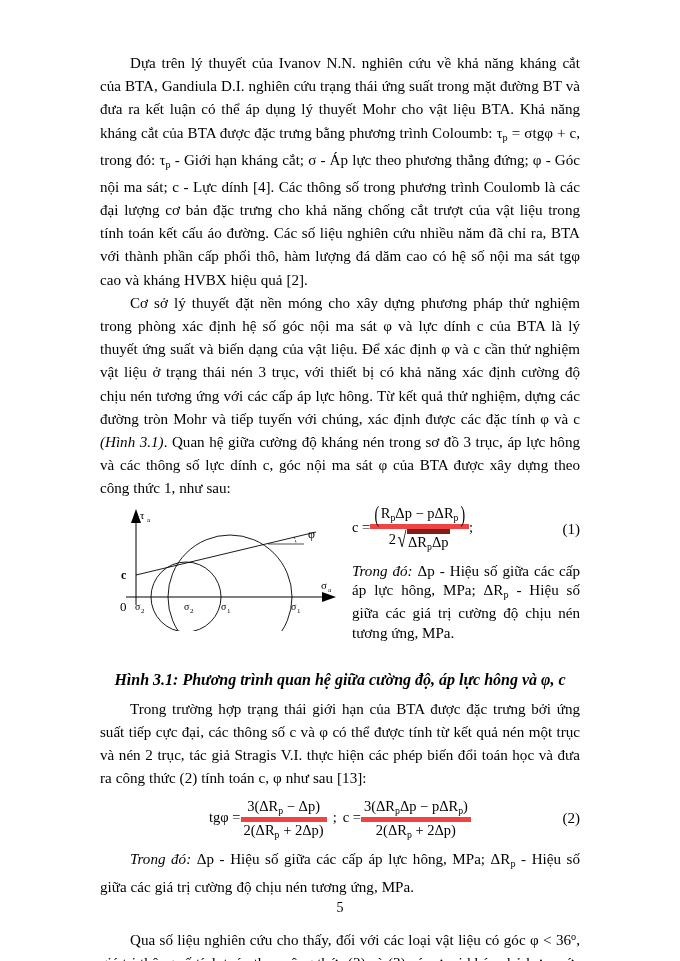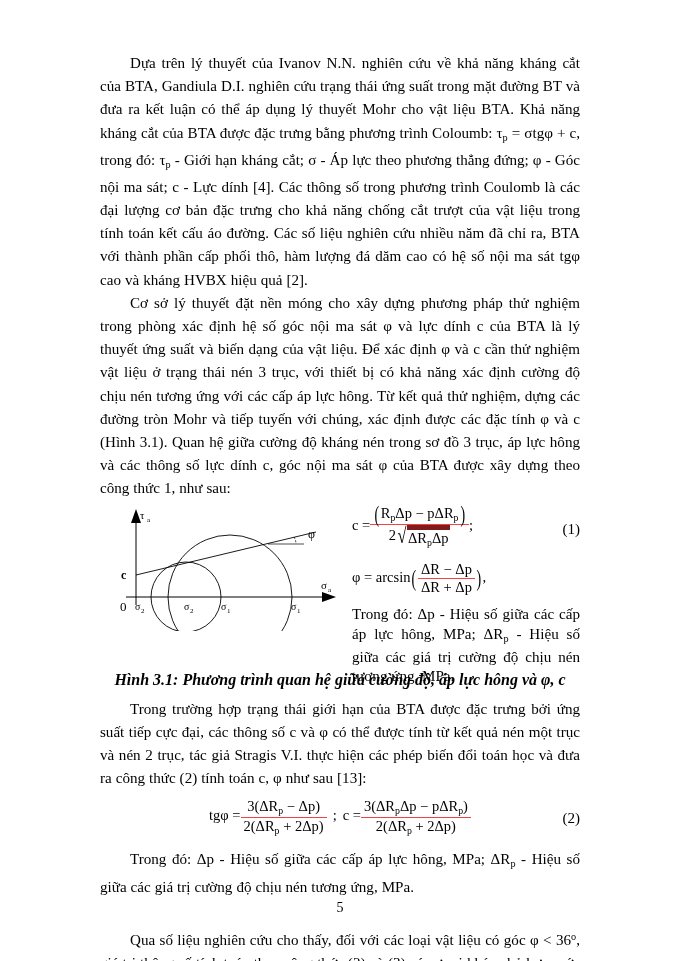--- a/index.html
+++ b/index.html
@@ -31,21 +31,21 @@
     font-size: 15.1px;
     line-height: 23.2px;
     text-align: justify;
     text-indent: 30px;
     text-justify: inter-word;
     word-spacing: 0.2px;
   }
   p.body-par.no-indent { text-indent: 0; }
   sub { font-size: 0.68em; vertical-align: -0.28em; }
   sup { font-size: 0.68em; vertical-align: 0.45em; }
-  .ital { }
+  .ital { font-style: italic; }
 
   
   .fig-band {
     position: relative;
     width: 480px;
     height: 160px;
     margin-top: 2px;
   }
   .figure-box {
     position: absolute;
@@ -72,21 +72,21 @@
     font-size: 15.1px;
   }
 
   
   .mfrac {
     display: inline-block;
     vertical-align: middle;
     text-align: center;
     line-height: 1.15;
   }
-  .mfrac > .num { display: block; padding: 0 3px; border-bottom: 1px solid #ef4444; }
+  .mfrac > .num { display: block; padding: 0 3px; border-bottom: 5px solid #ef4444; }
   .mfrac > .den { display: block; padding: 0 3px; }
   .paren-big {
     display: inline-block;
     font-size: 1.55em;
     vertical-align: middle;
     transform: scaleX(0.62);
     line-height: 0.85;
   }
   .sqrt-wrap {
     display: inline-block;
@@ -182,23 +182,20 @@
           <text x="189" y="108" font-family="Liberation Serif, serif" font-size="7" fill="#000">1</text>
         </svg>
       </div>
 
       <div class="eqn-col">
 
         <div class="eqn-line" style="margin-top:2px; white-space:nowrap;">
           <span>c =</span><span class="mfrac"><span class="num"><span class="paren-big">(</span><span>R</span><sub>p</sub><span>Δp − pΔR</span><sub>p</sub><span class="paren-big">)</span></span><span class="den"><span>2</span><span class="radic">√</span><span class="sqrt-wrap"><span>ΔR</span><sub>p</sub><span>Δp</span></span></span></span><span>;</span>
         </div>
 
-        <div class="eqn-line" style="margin-top:13px; white-space:nowrap;">
-          <span>φ = arcsin</span><span class="paren-big">(</span><span class="mfrac"><span class="num">ΔR − Δp</span><span class="den">ΔR + Δp</span></span><span class="paren-big">)</span><span>,</span>
-        </div>
 
         <p class="note-col" style="margin-top:10px;"><span class="ital">Trong đó:</span><span> Δp - Hiệu số giữa các cấp áp lực hông, MPa; ΔR</span><sub>p</sub><span> - Hiệu số giữa các giá trị cường độ chịu nén tương ứng, MPa.</span></p>
       </div>
 
       <span class="eq-num" style="top:18px;">(1)</span>
     </div>
 
     <p class="fig-caption">Hình 3.1: Phương trình quan hệ giữa cường độ, áp lực hông và φ, c</p>
 
     <p class="body-par" style="margin-top:8px;">Trong trường hợp trạng thái giới hạn của BTA được đặc trưng bởi ứng suất tiếp cực đại, các thông số c và φ có thể được tính từ kết quả nén một trục và nén 2 trục, tác giả Stragis V.I. thực hiện các phép biến đổi toán học và đưa ra công thức (2) tính toán c, φ như sau [13]:</p>

